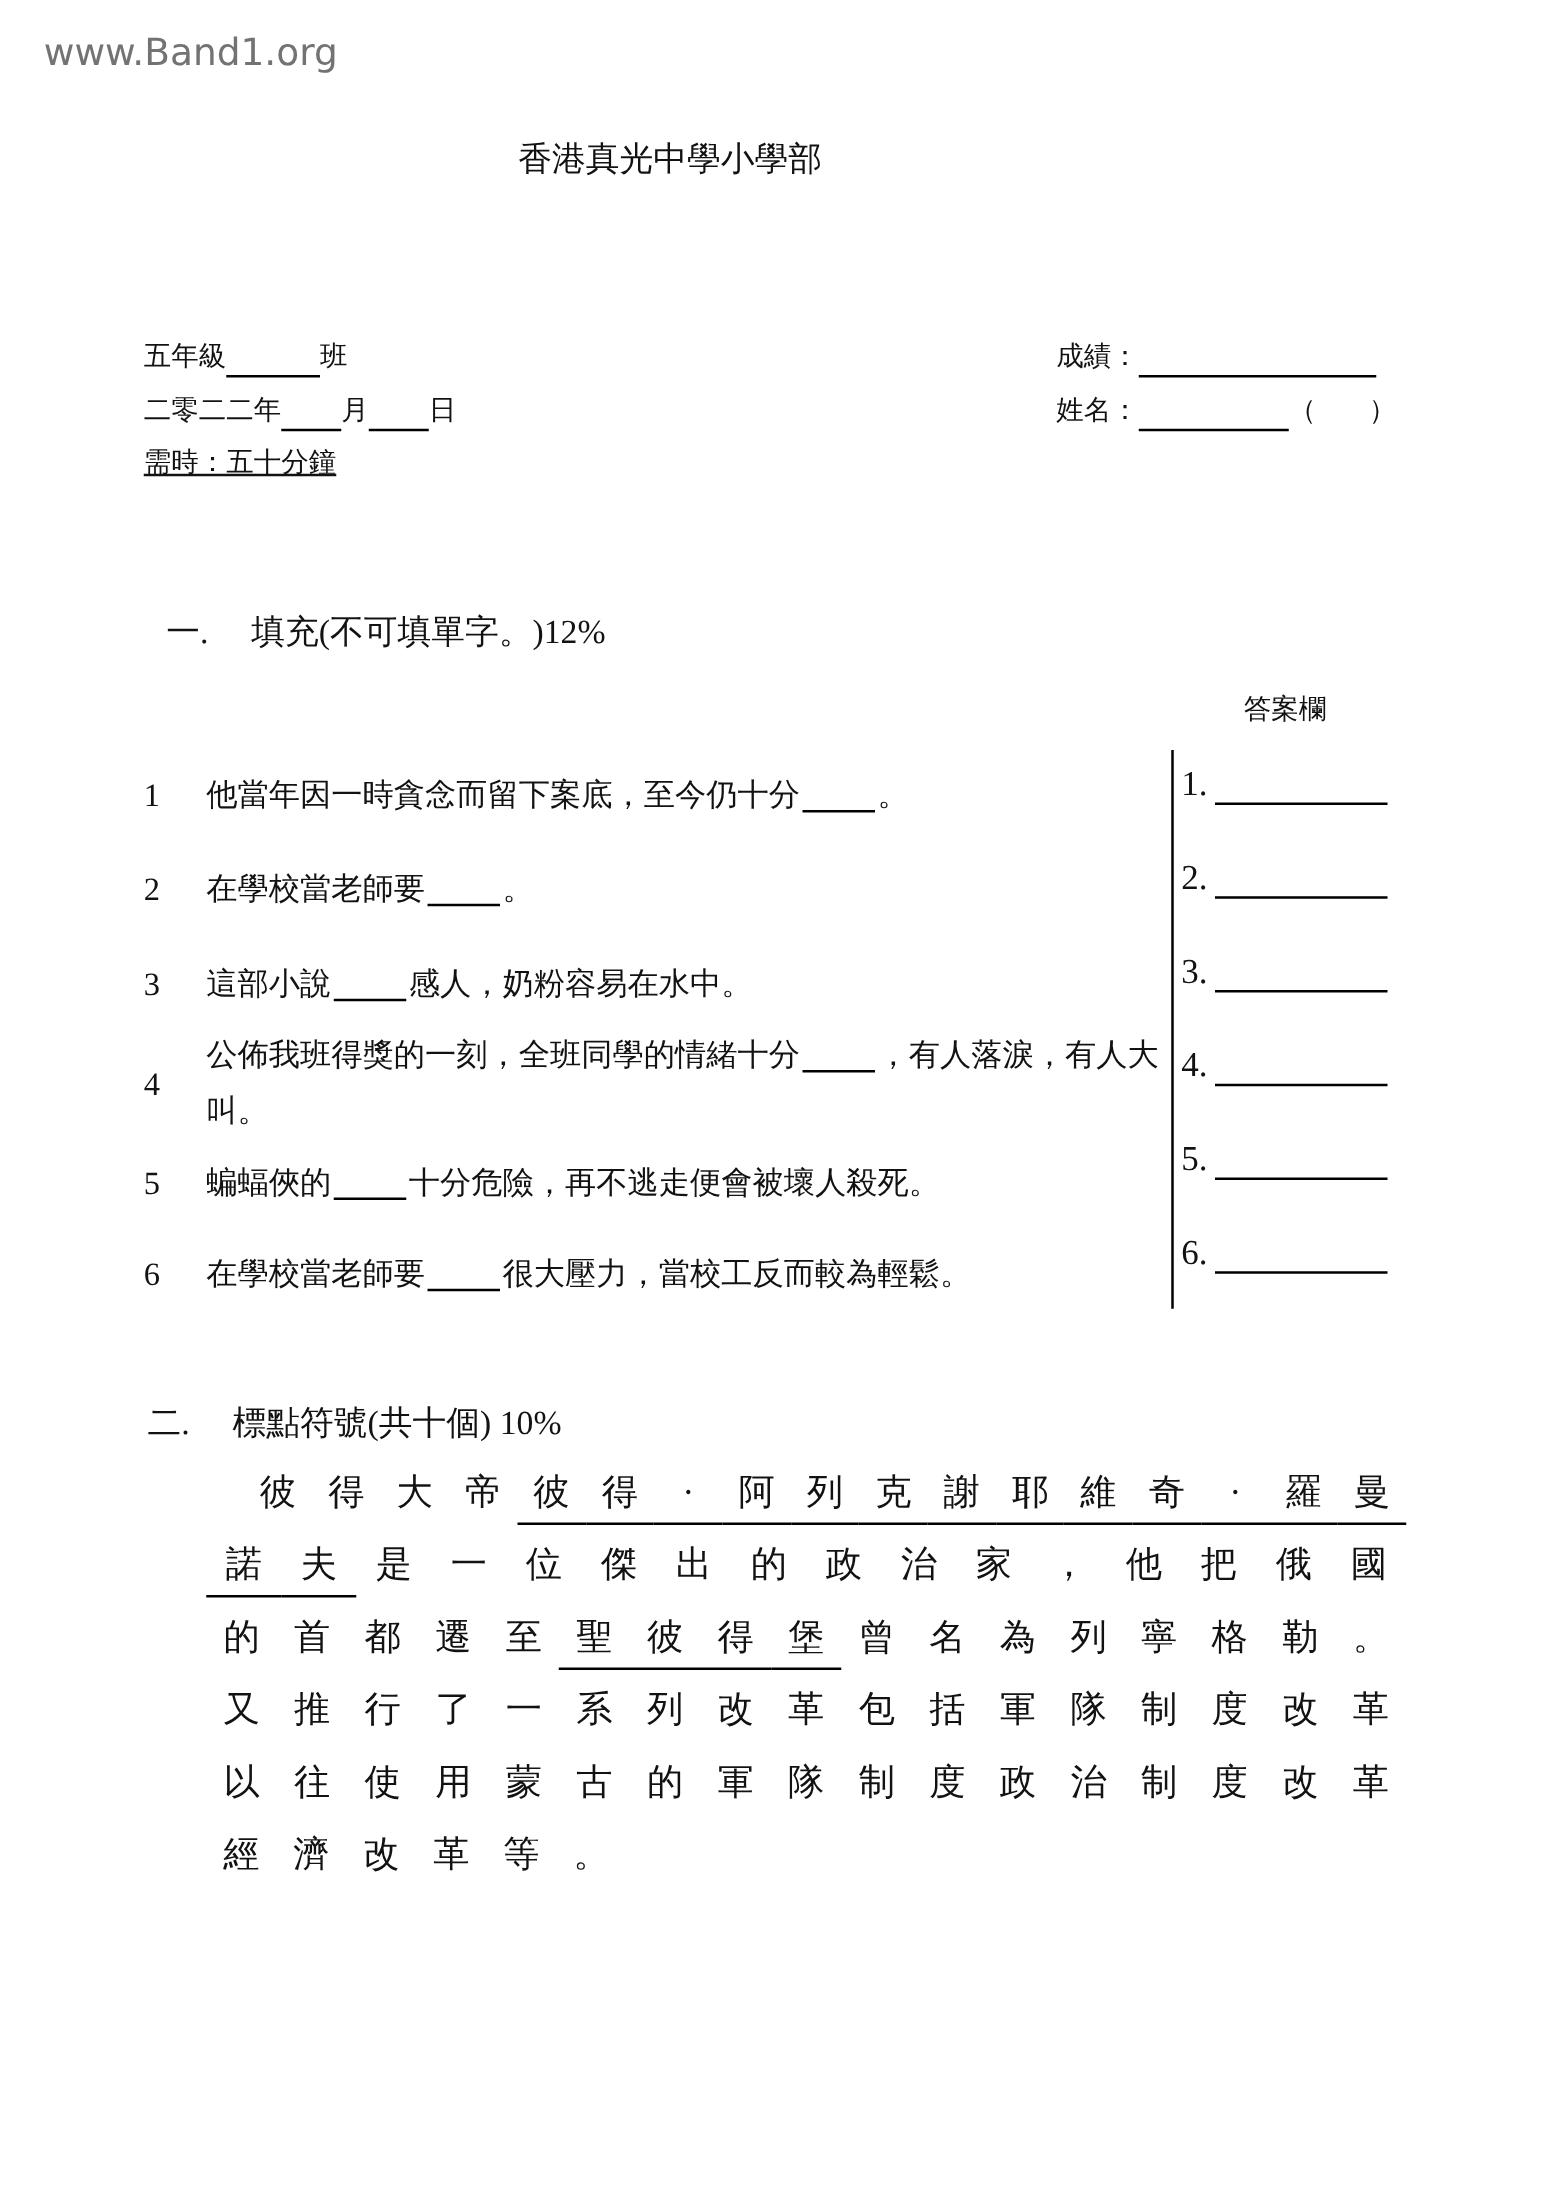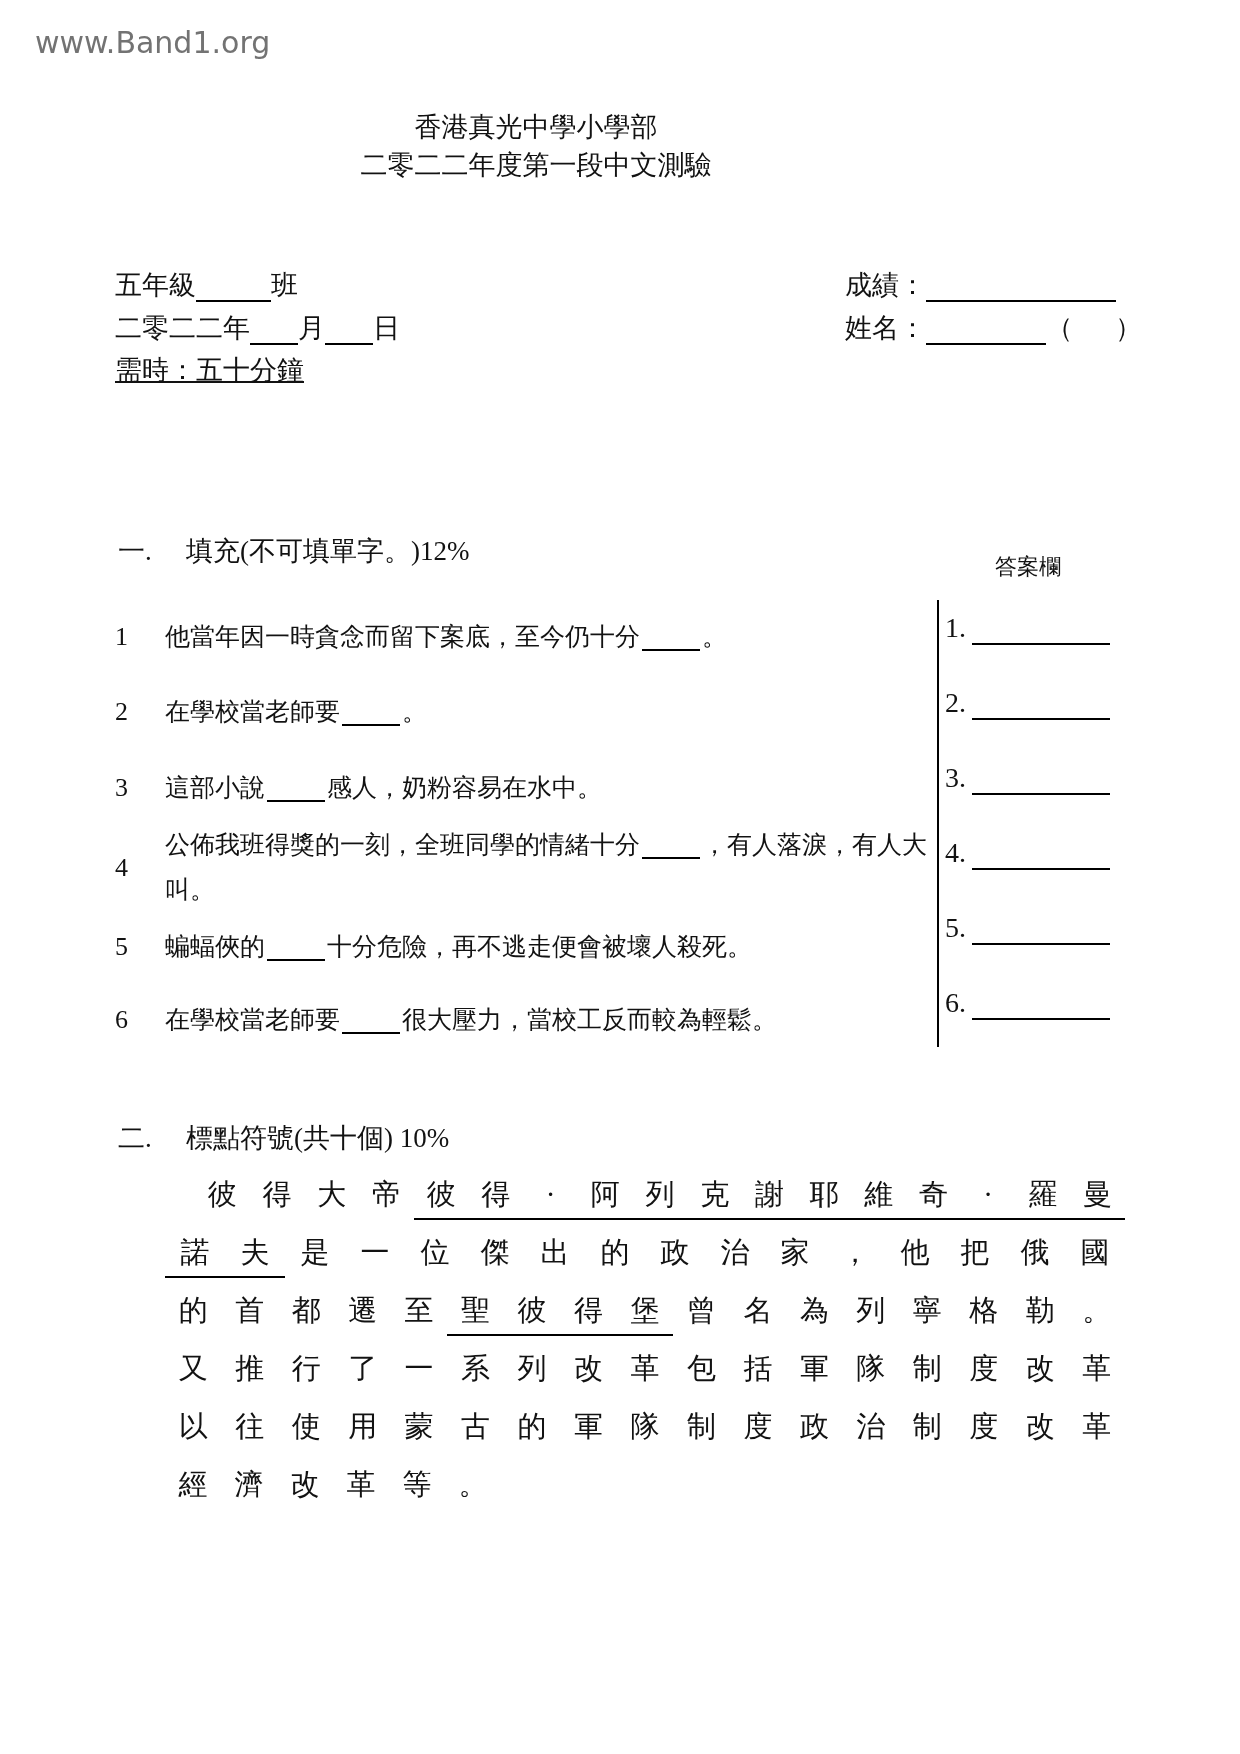--- a/index.html
+++ b/index.html
@@ -10,30 +10,30 @@
   }
   .watermark {
     position:absolute; left:35px; top:25px;
     font-family:"DejaVu Sans","Liberation Sans",sans-serif;
     font-size:30px; color:#737373;
   }
   .title-block {
     position:absolute; left:0; top:108px; width:1072px;
     text-align:center; font-size:27px; line-height:38px;
   }
-  .info-row { position:absolute; font-size:27px; line-height:34px; white-space:nowrap; }
+  .info-row { position:absolute; font-size:22px; line-height:34px; white-space:nowrap; }
   .ir-l { left:115px; }
   .ir-r { left:845px; }
   .r1 { top:268px; } .r2 { top:311px; } .r3 { top:353px;text-decoration:underline; }
   .iblank { display:inline-block; height:32px; border-bottom:2px solid #000; vertical-align:bottom; }
   .w75 { width:75px; } .w48 { width:48px; } .w190 { width:190px; } .w120 { width:120px; }
   .pgap { display:inline-block; width:42px; }
 
   .sec-heading { position:absolute; left:118px; font-size:27px; white-space:nowrap; }
-  .s1 { top:533px; } .s2 { top:1120px; }
+  .s1 { top:487px;margin-left:15px; } .s2 { top:1120px; }
   .sec-num { display:inline-block; width:68px; }
 
   .answer-header { position:absolute; left:995px; top:552px; font-size:22px; }
   .divider { position:absolute; left:937px; top:600px; height:447px; width:0; border-left:2px solid #000; }
 
   .qrow { position:absolute; left:115px; width:825px; display:flex; align-items:center;
           font-size:25px; line-height:45px; }
   .qnum { width:50px; flex:0 0 50px; font-size:26px; }
   .qtext { width:775px; max-width:775px; }
   .qblank { display:inline-block; width:58px; height:0; border-bottom:2px solid #000;
@@ -63,21 +63,20 @@
   .pline:not(.just) .pchar { flex:0 0 56px; }
   .pchar.ul { border-bottom:2px solid #000; }
 </style>
 </head>
 <body>
 
 <div class="watermark">www.Band1.org</div>
 
 <div class="title-block">
   <div>香港真光中學小學部</div>
-  <div>二零二二年度第一段中文測驗</div>
 </div>
 
 <div class="info-row ir-l r1">
   <span>五年級</span><span class="iblank w75"></span><span>班</span>
 </div>
 <div class="info-row ir-l r2">
   <span>二零二二年</span><span class="iblank w48"></span><span>月</span><span class="iblank w48"></span><span>日</span>
 </div>
 <div class="info-row ir-l r3">
   <span>需時：五十分鐘</span>

